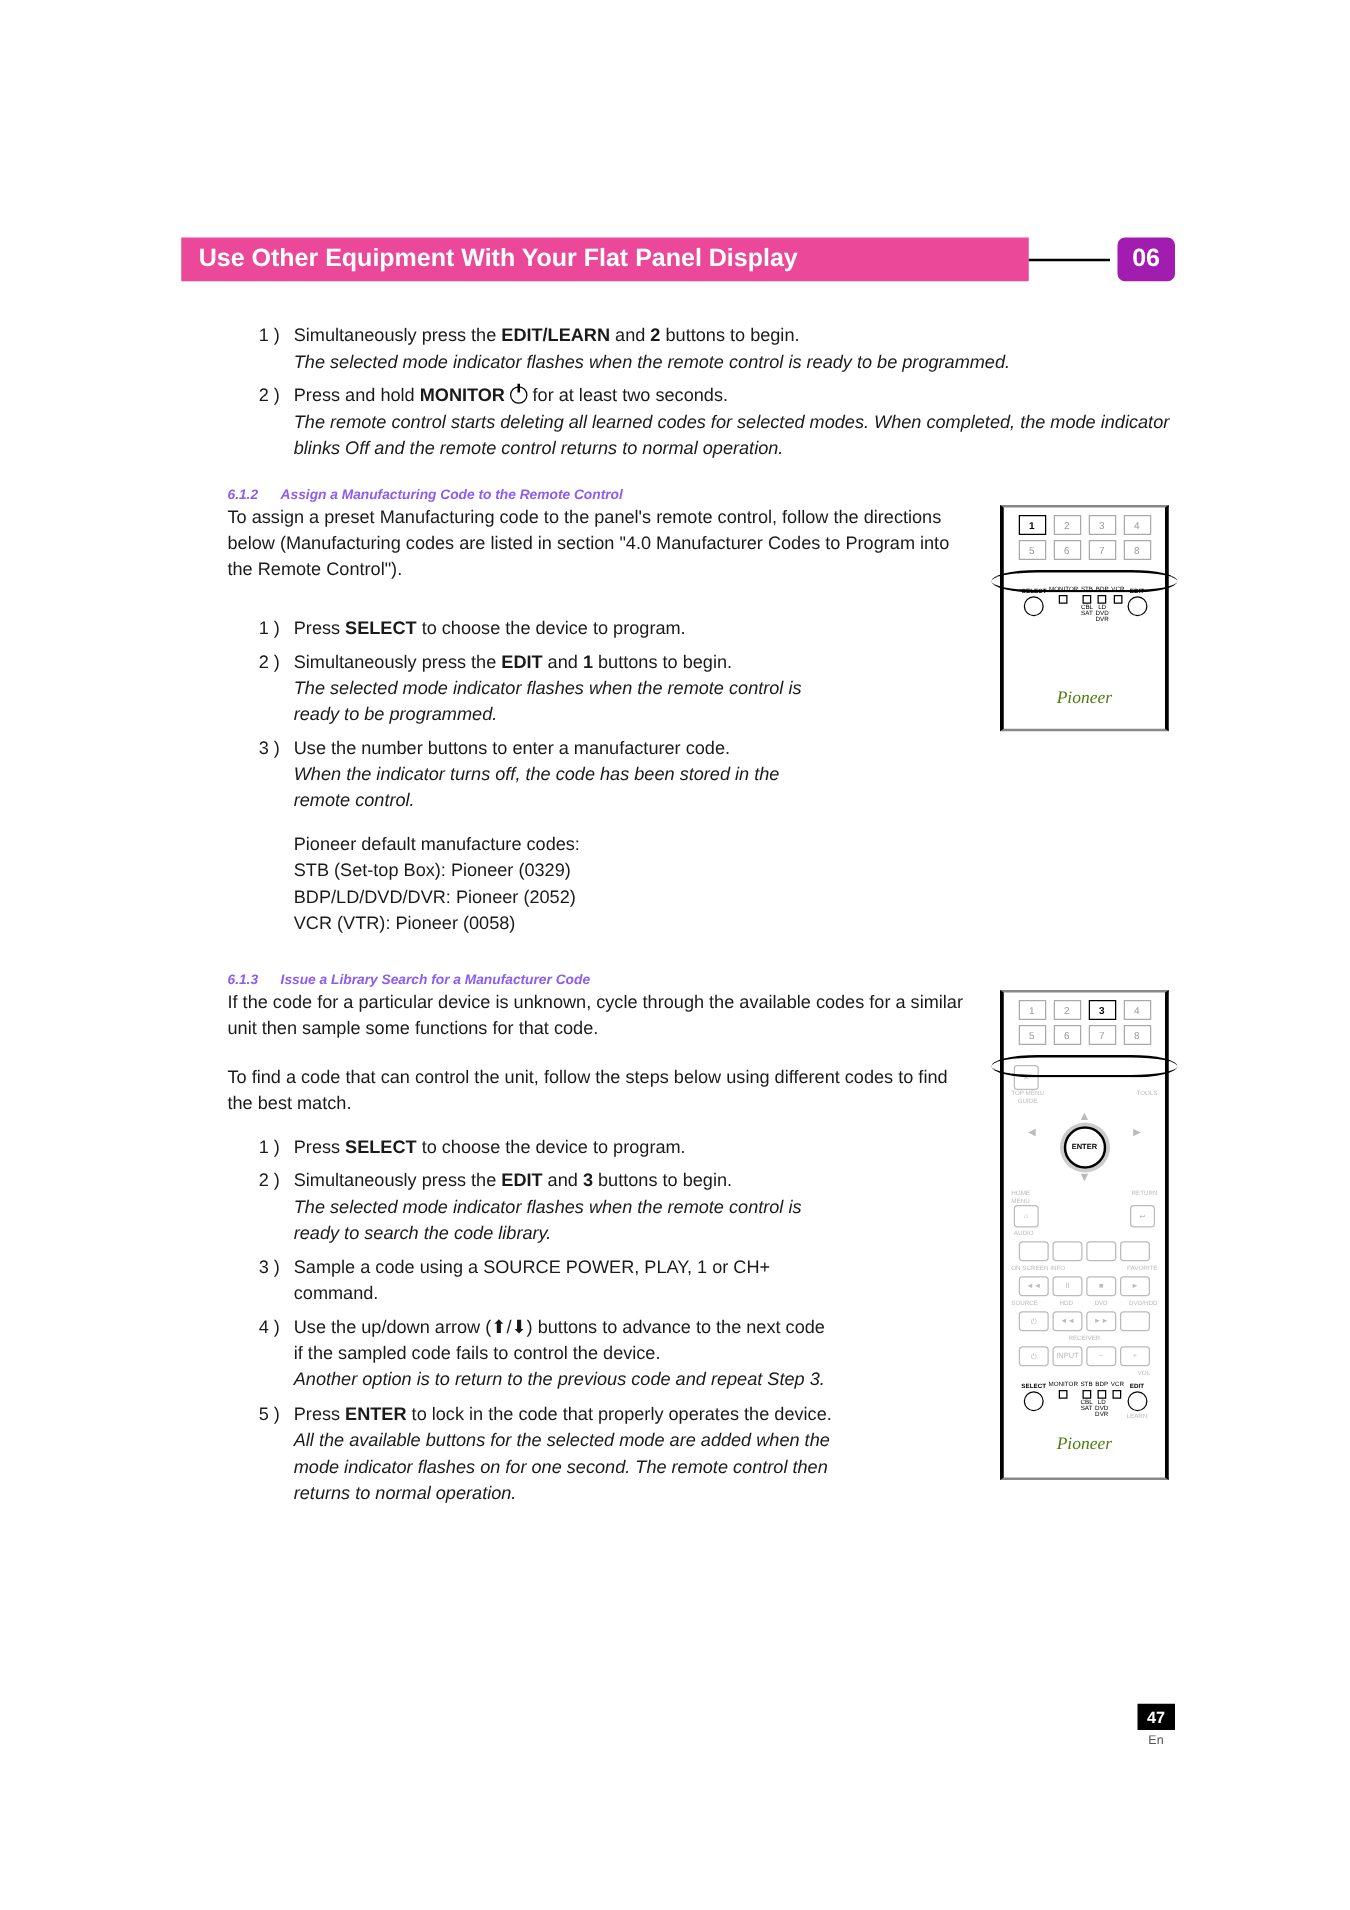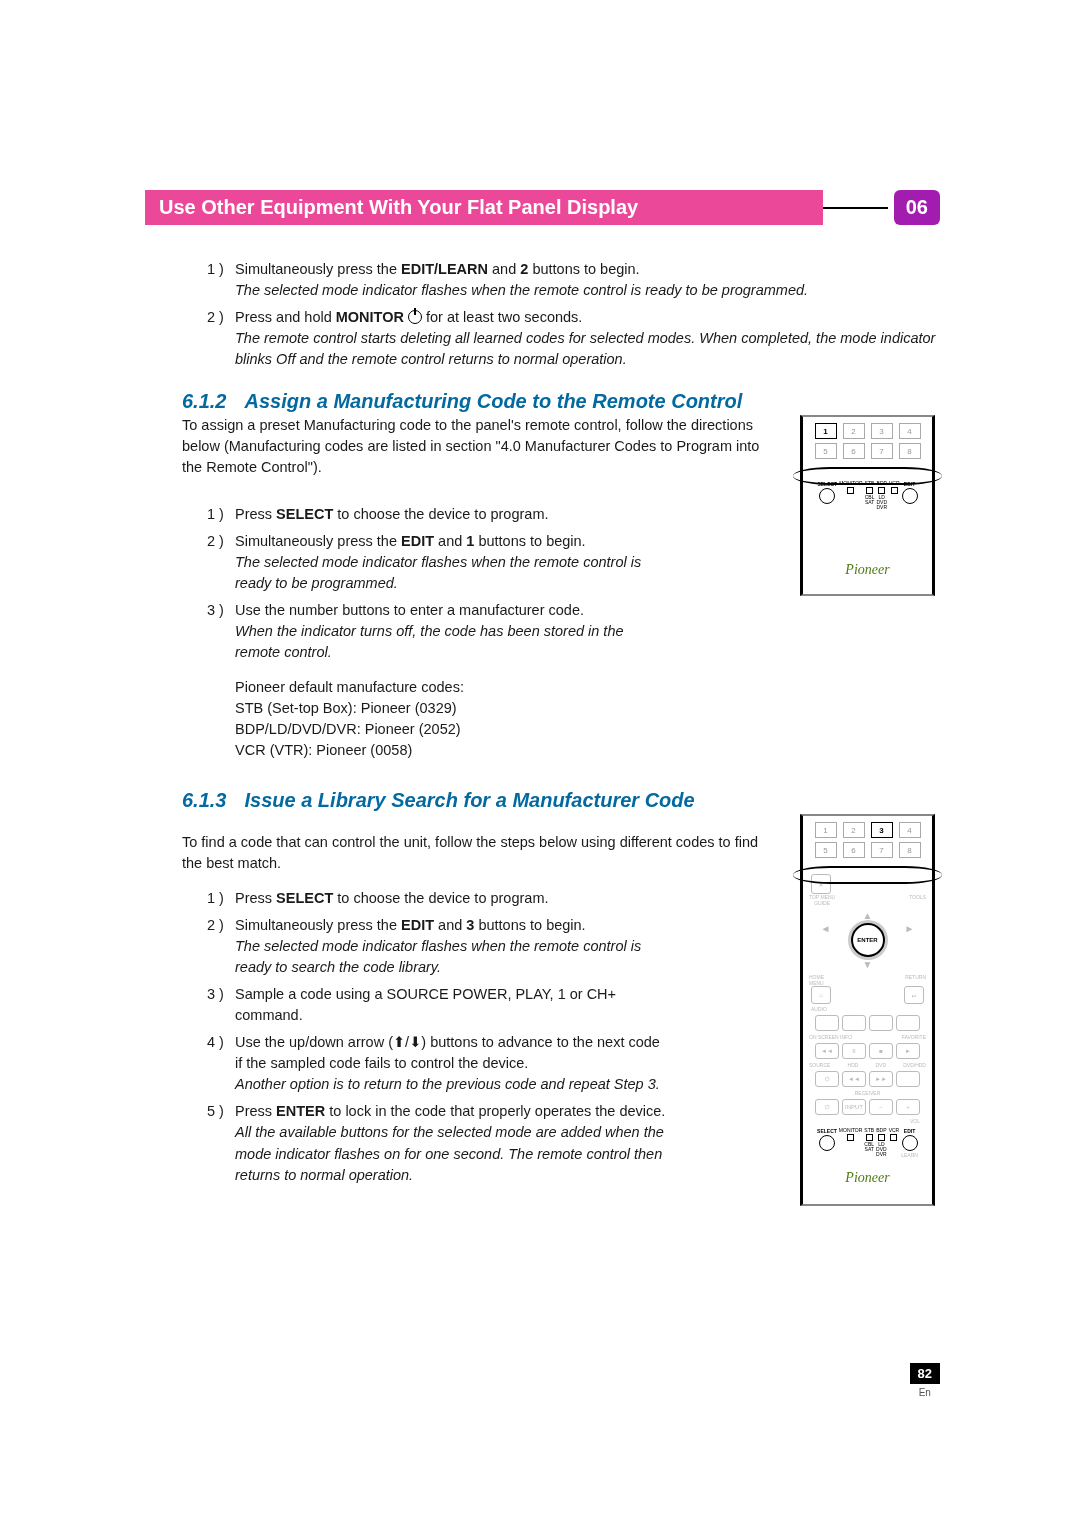--- a/index.html
+++ b/index.html
@@ -71,24 +71,24 @@
   }
   em, .italic {
     font-style: italic;
     font-family: Liberation Sans, sans-serif;
     text-align: right;
   }
   strong {
     font-weight: 700;
   }
   .subhead {
-    color: #0369a1;
+    color: #8b5cf6;
     font-weight: 700;
     font-style: italic;
-    font-size: 20px;
+    font-size: 11px;
     margin-left: 37px;
     margin-top: 20px;
     margin-bottom: 2px;
     display: flex;
     gap: 18px;
     text-align: center;
   }
   .subhead .num {
     font-style: italic;
     font-weight: 700;
@@ -403,20 +403,21 @@
       </div>
     </div>
   </div>
 
   <div class="subhead" style="margin-top:28px">
     <span class="num">6.1.3</span>
     <span>Issue a Library Search for a Manufacturer Code</span>
   </div>
   <div class="two-col">
     <div class="left">
+      <div class="body-text">If the code for a particular device is unknown, cycle through the available codes for a similar unit then sample some functions for that code.</div>
       <div style="height:18px"></div>
       <div class="body-text">To find a code that can control the unit, follow the steps below using different codes to find the best match.</div>
       <div style="height:14px"></div>
       <div class="ol ol-narrow">
         <div class="item">
           <div class="marker">1 )</div>
           <div class="content"><span>Press </span><strong>SELECT</strong><span> to choose the device to program.</span></div>
         </div>
         <div class="item">
           <div class="marker">2 )</div>
@@ -552,17 +553,17 @@
             <div class="ring"></div>
             <div class="tiny">LEARN</div>
           </div>
         </div>
         <div class="logo">Pioneer</div>
       </div>
     </div>
   </div>
 
   <div class="pagechip">
-    <div class="num">82</div>
+    <div class="num">47</div>
     <div class="lang">En</div>
   </div>
 
 </div>
 
 </body></html>

